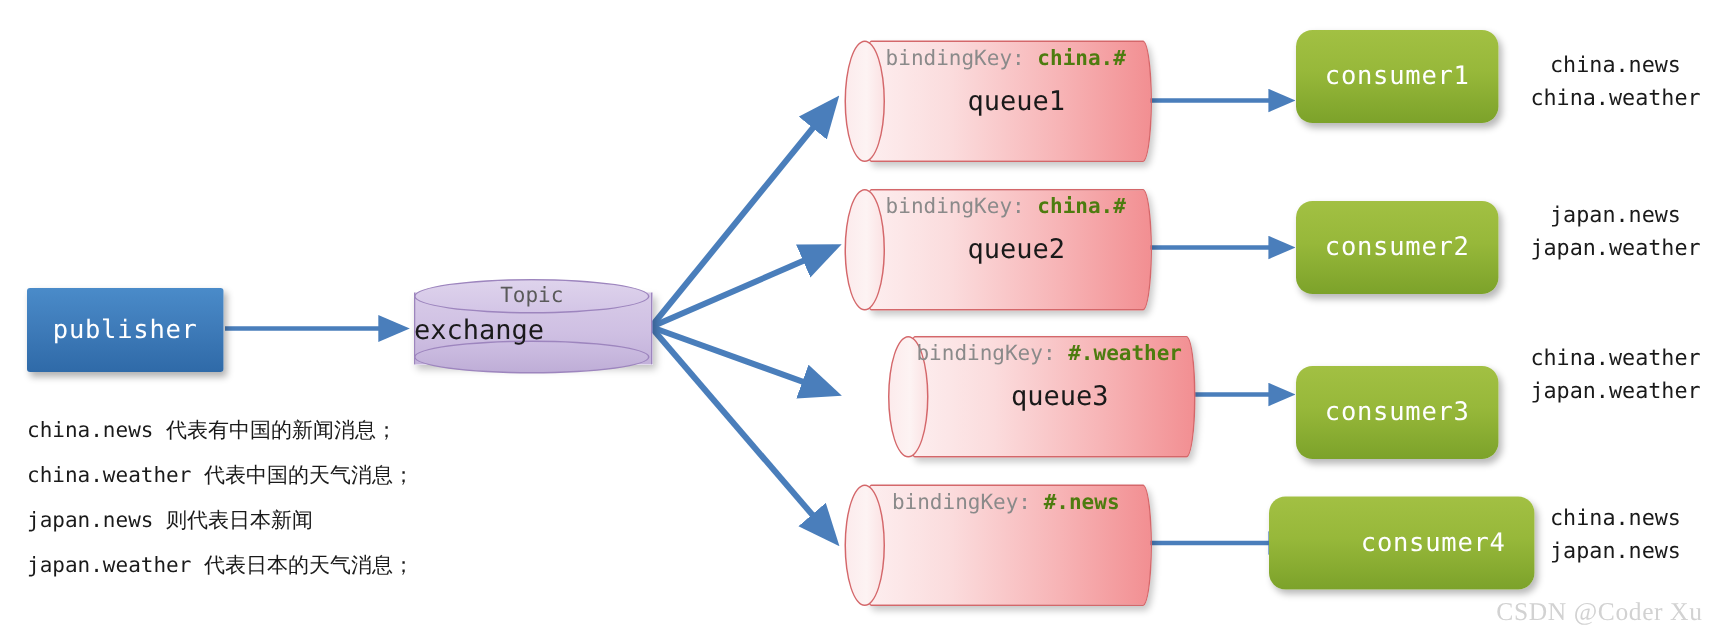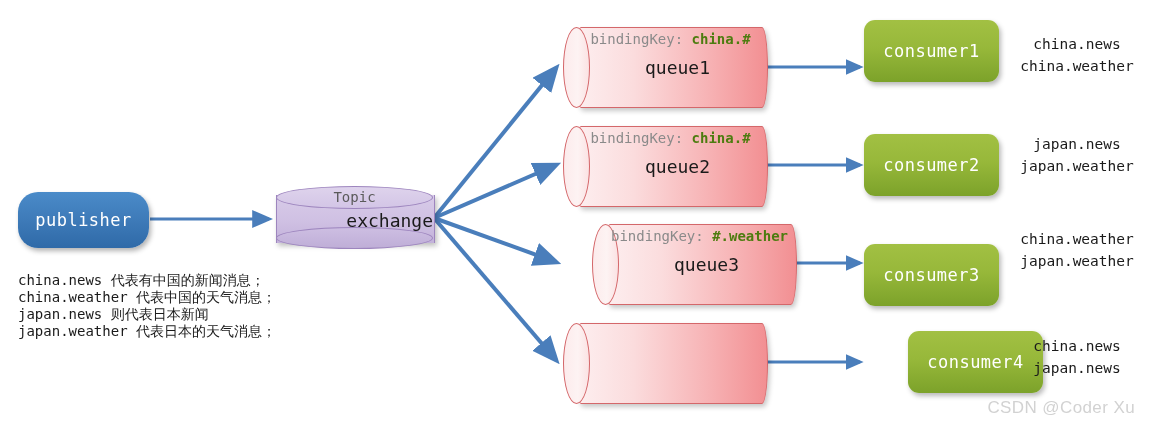--- a/index.html
+++ b/index.html
@@ -18,21 +18,21 @@
     overflow: hidden;
   }
 
   
   .publisher {
     position: absolute;
     left: 18px;
     top: 192px;
     width: 131px;
     height: 56px;
-    border-radius: 20px;
+    border-radius: 2px;
     background: linear-gradient(180deg, #4a8bc9 0%, #3f7cba 45%, #2f6aa8 100%);
     box-shadow: 2px 3px 5px rgba(0,0,0,0.30);
     display: flex;
     align-items: center;
     justify-content: center;
     color: #ffffff;
     font-size: 17px;
     letter-spacing: 0.5px;
   }
 
@@ -79,21 +79,21 @@
     width: 157px;
     text-align: center;
     font-size: 14px;
     color: #5a5a5a;
     z-index: 4;
   }
   .exchange .ex-mainline {
     position: absolute;
     left: 0; top: 24px;
     width: 157px;
-    text-align: right;
+    text-align: left;
     font-size: 18px;
     color: #1a1a1a;
     z-index: 4;
   }
 
   
   .queue {
     position: absolute;
     width: 203px;
     height: 79px;
@@ -167,31 +167,31 @@
     color: #1a1a1a;
     line-height: 22px;
   }
 
   
   .desc {
     position: absolute;
     left: 18px;
     top: 272px;
     font-size: 14px;
-    line-height: 17px;
+    line-height: 30px;
     color: #1a1a1a;
     white-space: pre;
   }
 
   
   .watermark {
     position: absolute;
     right: 14px;
     bottom: 4px;
-    font-family: Liberation Sans, sans-serif;
+    font-family: Liberation Serif, serif;
     font-size: 17px;
     color: #d2d2d2;
     letter-spacing: 0.4px;
   }
 
   
   #arrows {
     position: absolute;
     left: 0; top: 0;
     width: 1149px;
@@ -265,32 +265,36 @@
     <div class="q-binding">
       <span>bindingKey:</span>
       <b>#.weather</b>
     </div>
     <div class="q-name">queue3</div>
   </div>
 
   <div class="queue" style="left:563px; top:323px;">
     <div class="q-body"></div>
     <div class="q-cap"></div>
+    <div class="q-binding">
+      <span>bindingKey:</span>
+      <b>#.news</b>
+    </div>
   </div>
 
   <div class="consumer" style="left:864px; top:20px;">
     <span>consumer1</span>
   </div>
   <div class="consumer" style="left:864px; top:134px;">
     <span>consumer2</span>
   </div>
   <div class="consumer" style="left:864px; top:244px;">
     <span>consumer3</span>
   </div>
-  <div class="consumer" style="left:908px; top:331px;">
+  <div class="consumer" style="left:846px; top:331px;padding-left:42px;">
     <span>consumer4</span>
   </div>
 
   <div class="rk-label" style="left:1002px; top:33px;">
     <div>china.news</div>
     <div>china.weather</div>
   </div>
   <div class="rk-label" style="left:1002px; top:133px;">
     <div>japan.news</div>
     <div>japan.weather</div>

